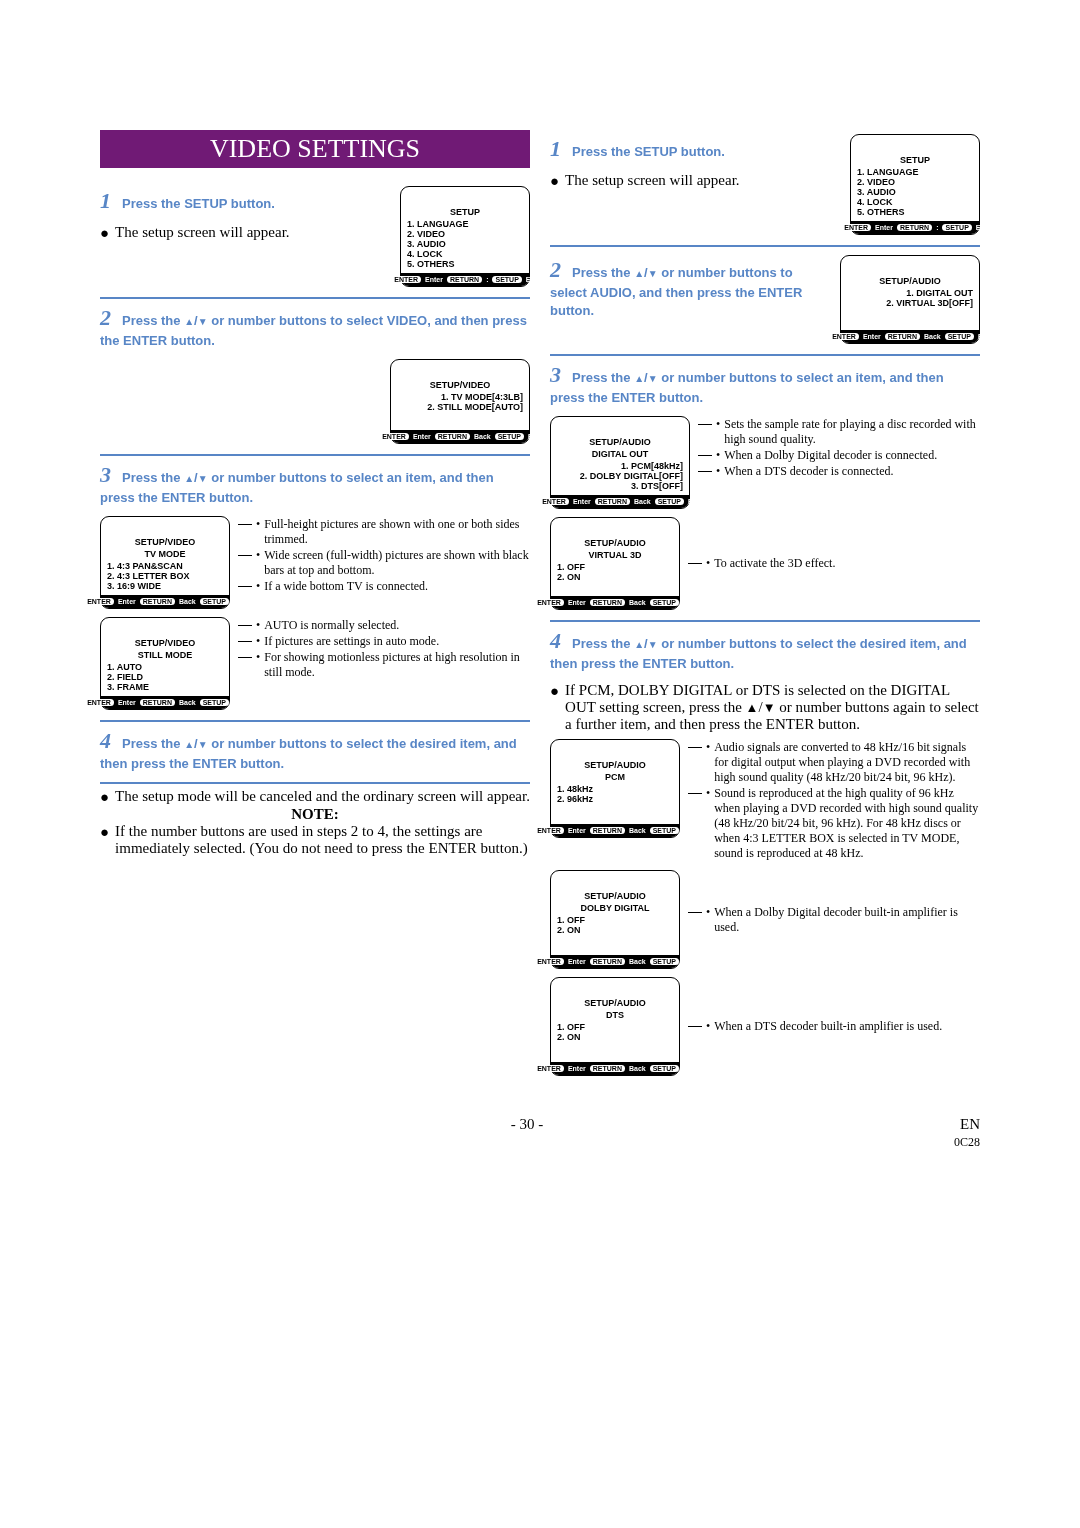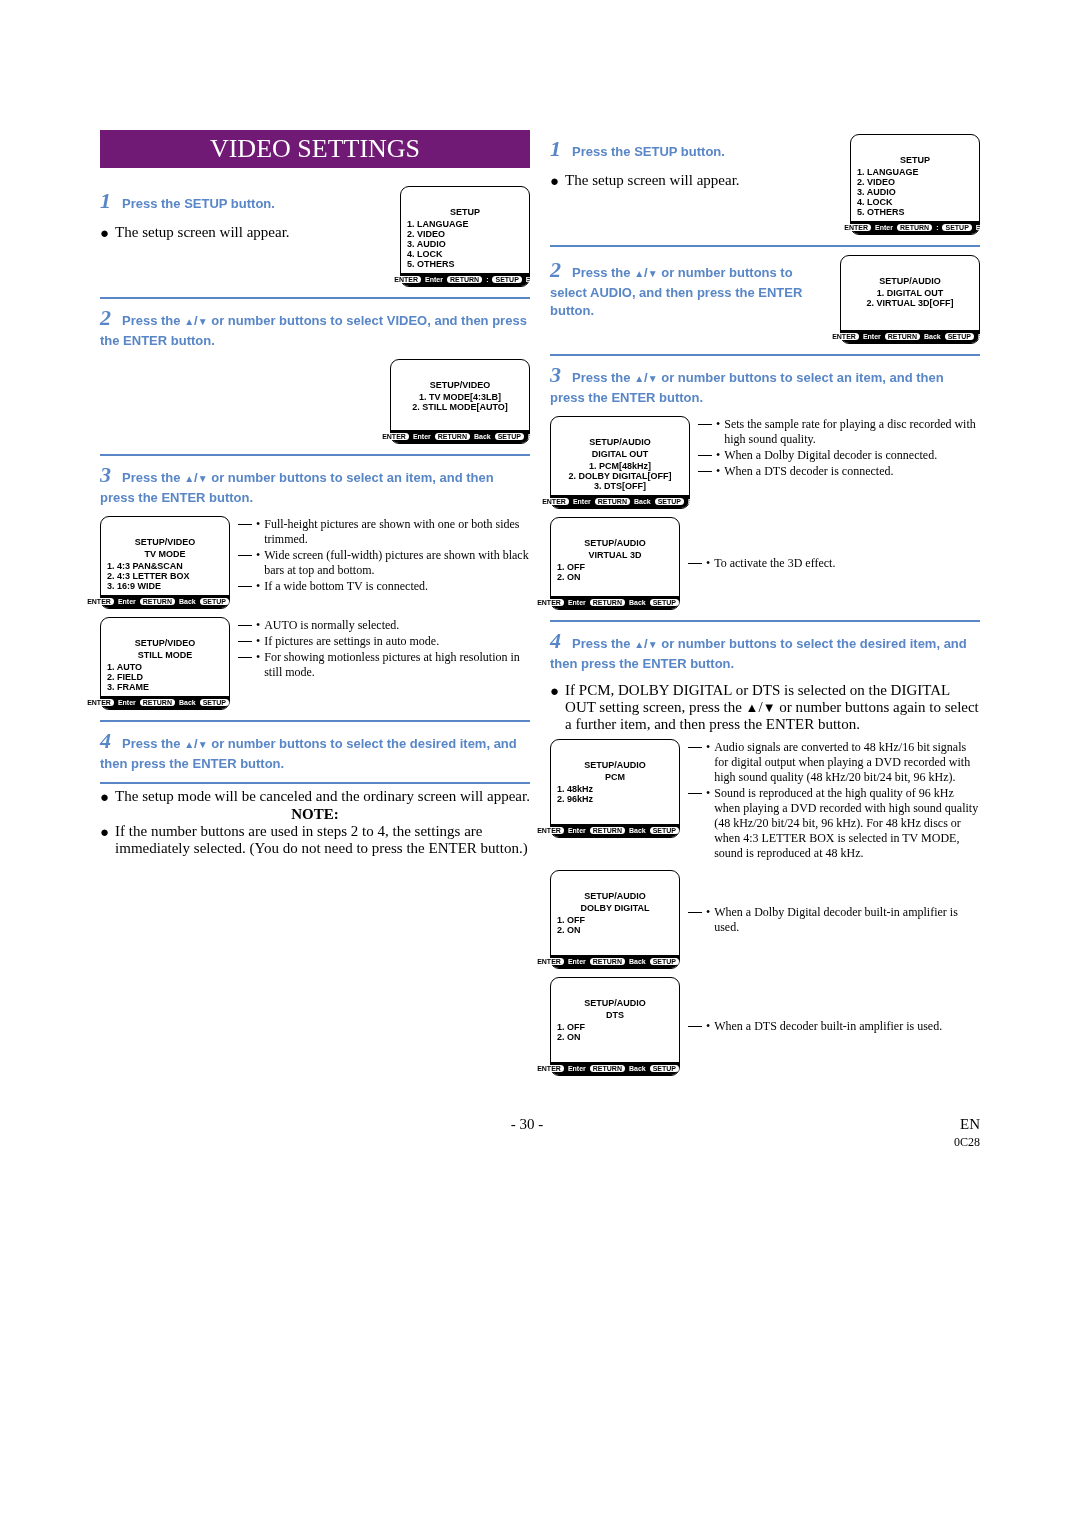--- a/index.html
+++ b/index.html
@@ -86,21 +86,21 @@
     position: relative;
     font-weight: bold;
   }
   .osd-title {
     text-align: center;
     font-size: 9px;
     margin-bottom: 2px;
   }
   .osd-row {
     display: flex;
-    justify-content: center;
+    justify-content: flex-end;
     white-space: nowrap;
   }
   .osd-footer {
     border-top: 1px solid #000;
     margin: 4px -6px -3px -6px;
     padding: 2px 6px 3px 6px;
     background: #000;
     color: #fff;
     border-radius: 0 0 8px 8px;
     font-size: 7px;

